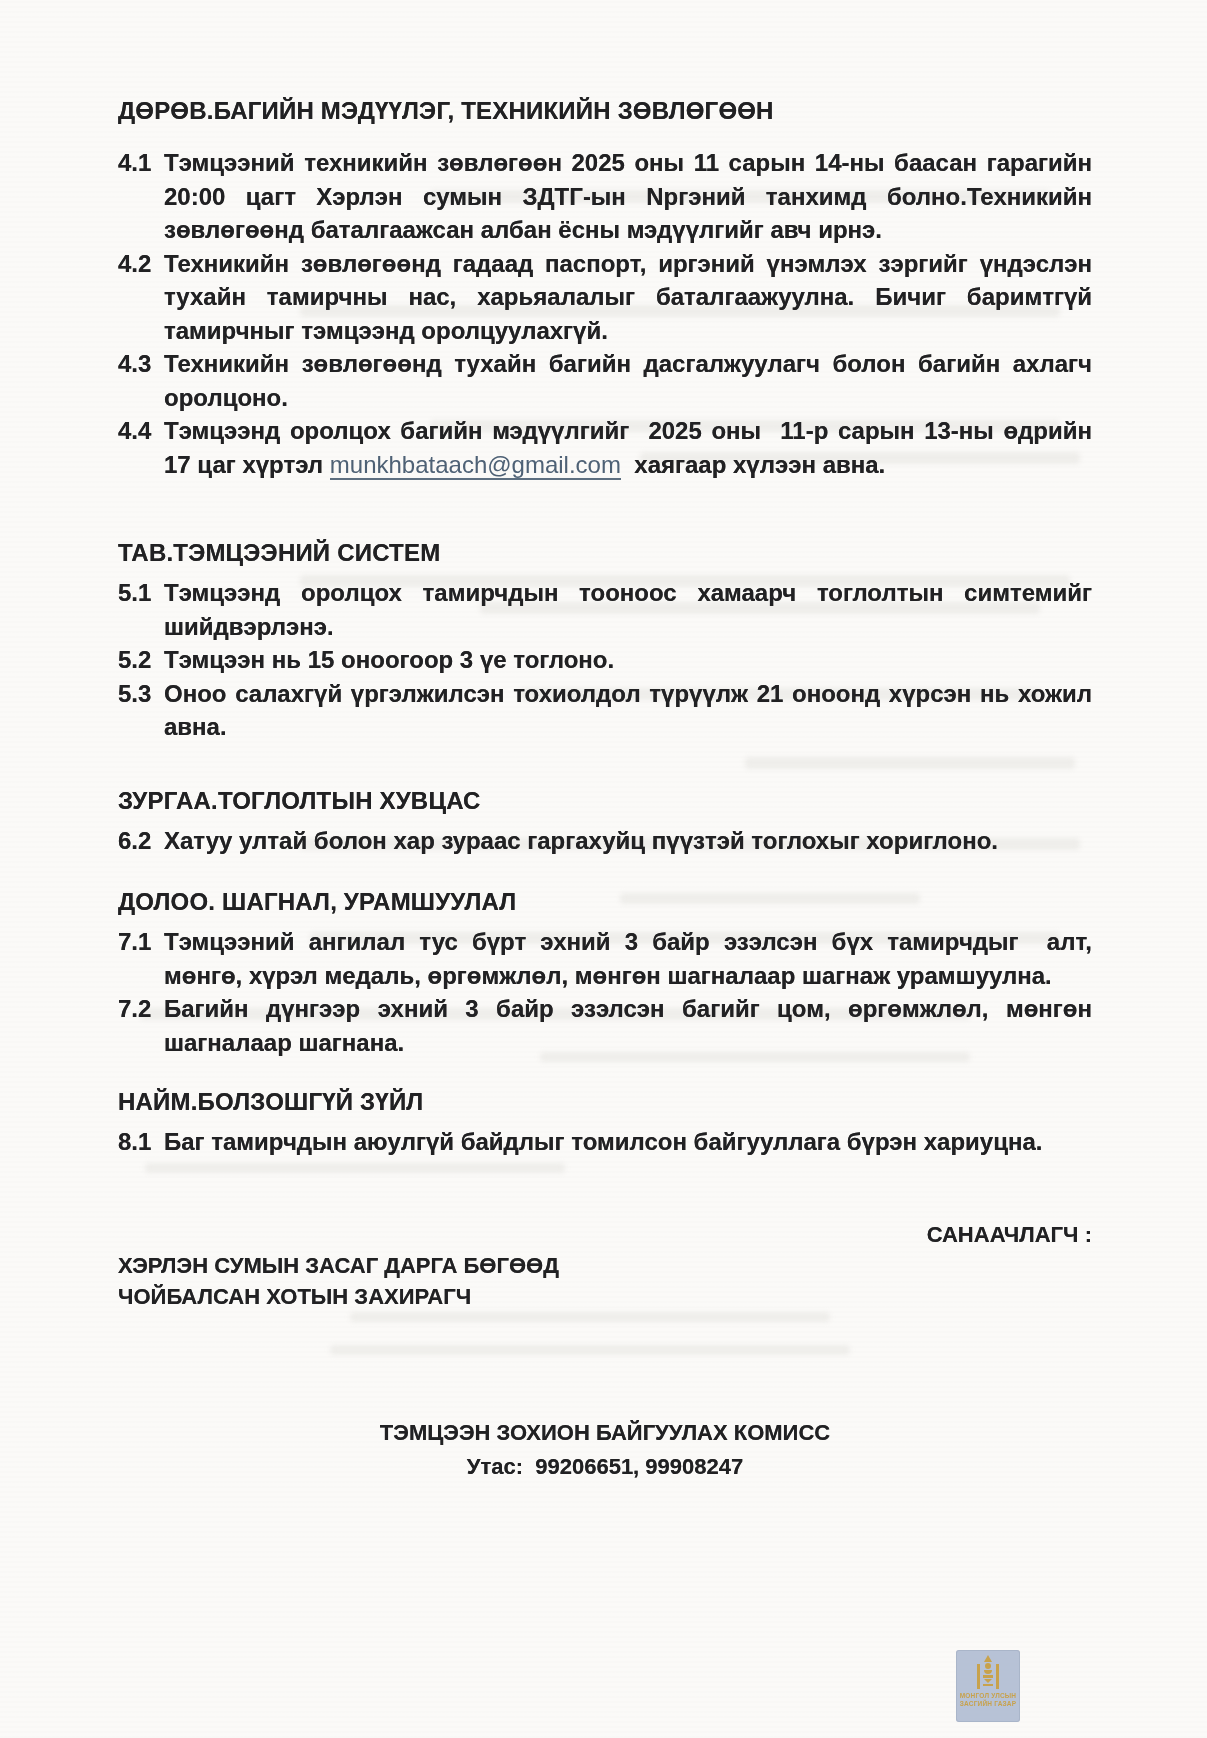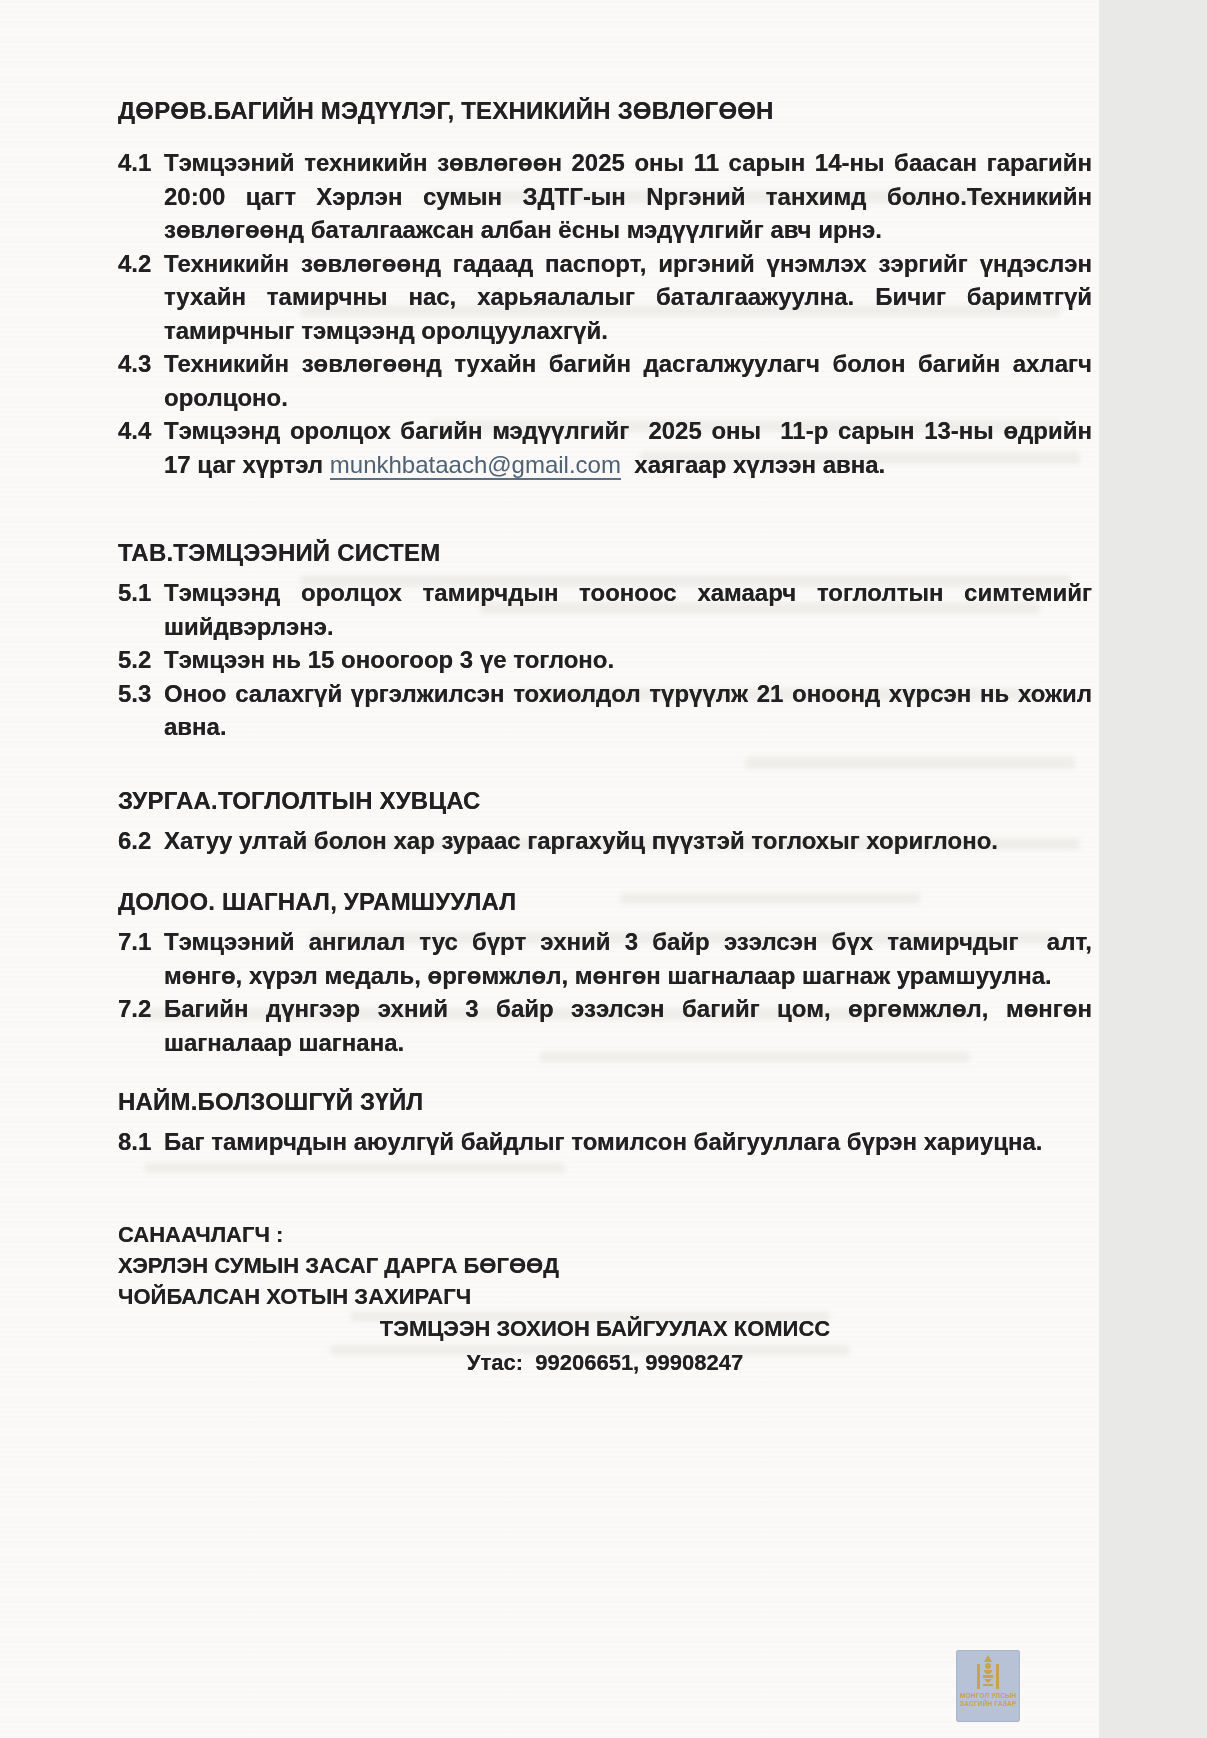--- a/index.html
+++ b/index.html
@@ -3,21 +3,21 @@
 <meta charset="utf-8">
 <style>
   html,body{margin:0;padding:0;}
   body{
     width:1207px;height:1738px;
     font-family:"Liberation Sans","DejaVu Sans",sans-serif;
     background:#e9e9e7;
   }
   .paper{
     position:relative;
-    width:1099px;height:1738px;
+    width:1207px;height:1738px;
     background:#fbfaf8;
     background-image:repeating-linear-gradient(0deg, rgba(0,0,0,0.006) 0 2px, transparent 2px 5px);
     overflow:hidden;
   }
   
   .ghost{
     position:absolute;
     background:#e3e2de;
     opacity:.5;
     filter:blur(2.5px);
@@ -61,25 +61,26 @@
     text-decoration:none;
     border-bottom:2px solid #5c6e80;
     text-shadow:none;
   }
   .block{
     font-size:22px;
     font-weight:bold;
     line-height:31px;
     text-shadow:0 0 .35px rgba(25,25,25,.7);
   }
-  .block .label{display:block;}
+  .block .label{display:block;text-align:right;}
   .block .line{display:block;}
   .blk-initiator{margin-top:60px;}
   .blk-organizer{margin-top:42px;}
   .footer{
+    margin-top:104px;
     text-align:center;
     font-size:22px;
     font-weight:bold;
     line-height:34px;
     text-shadow:0 0 .35px rgba(25,25,25,.7);
   }
   .footer .phone{white-space:pre-wrap;}
   
   .badge{
     position:absolute;

